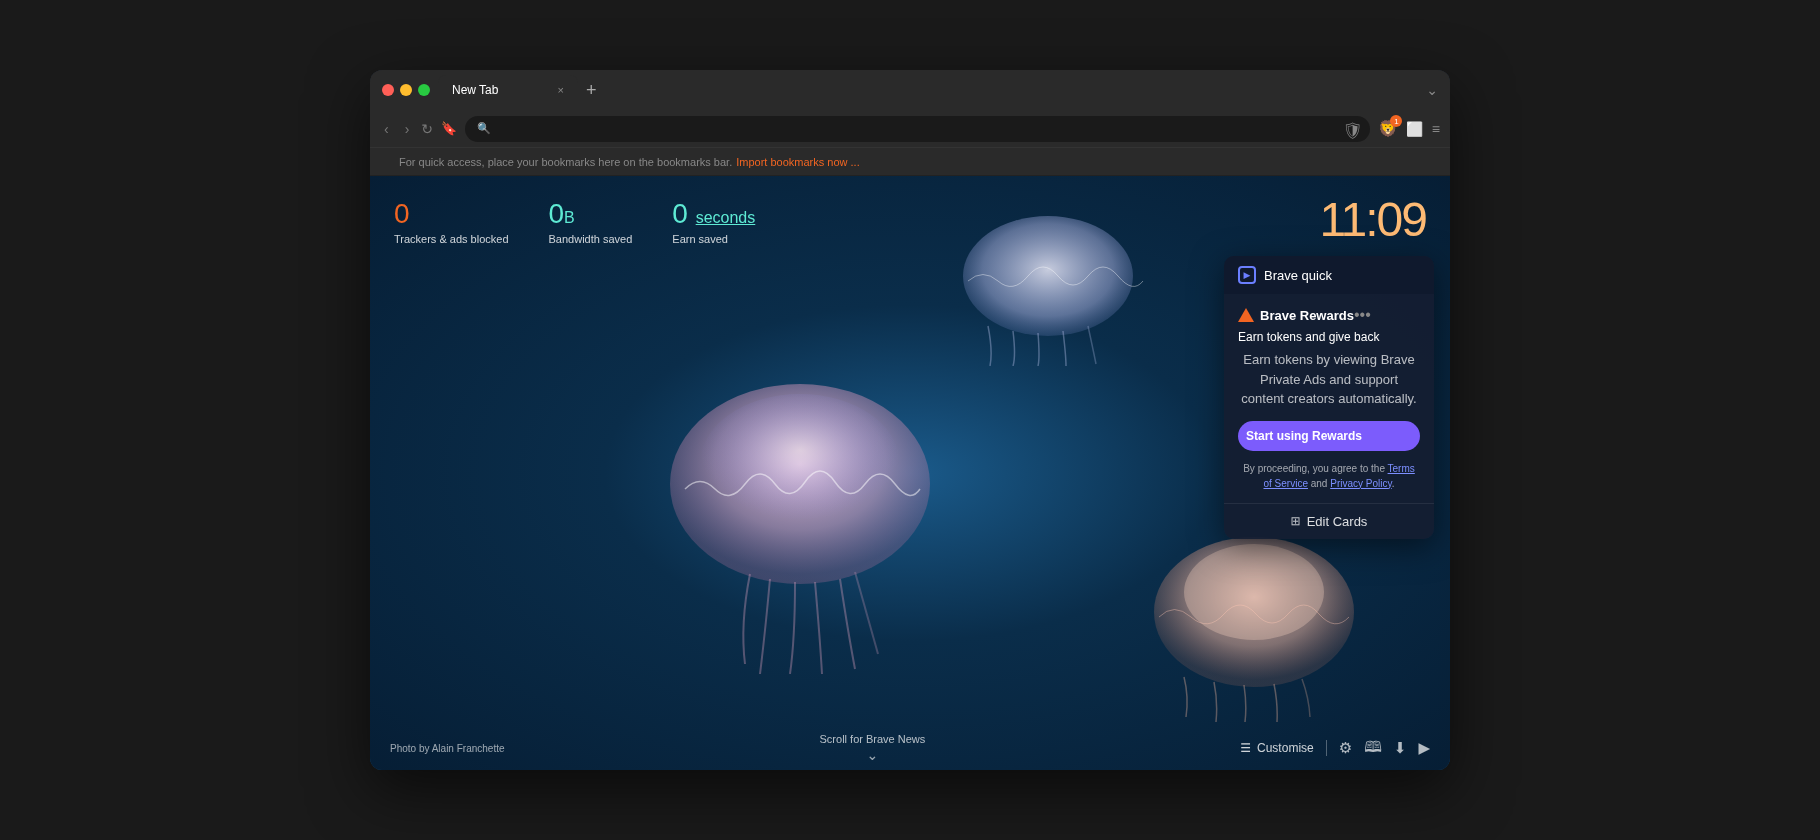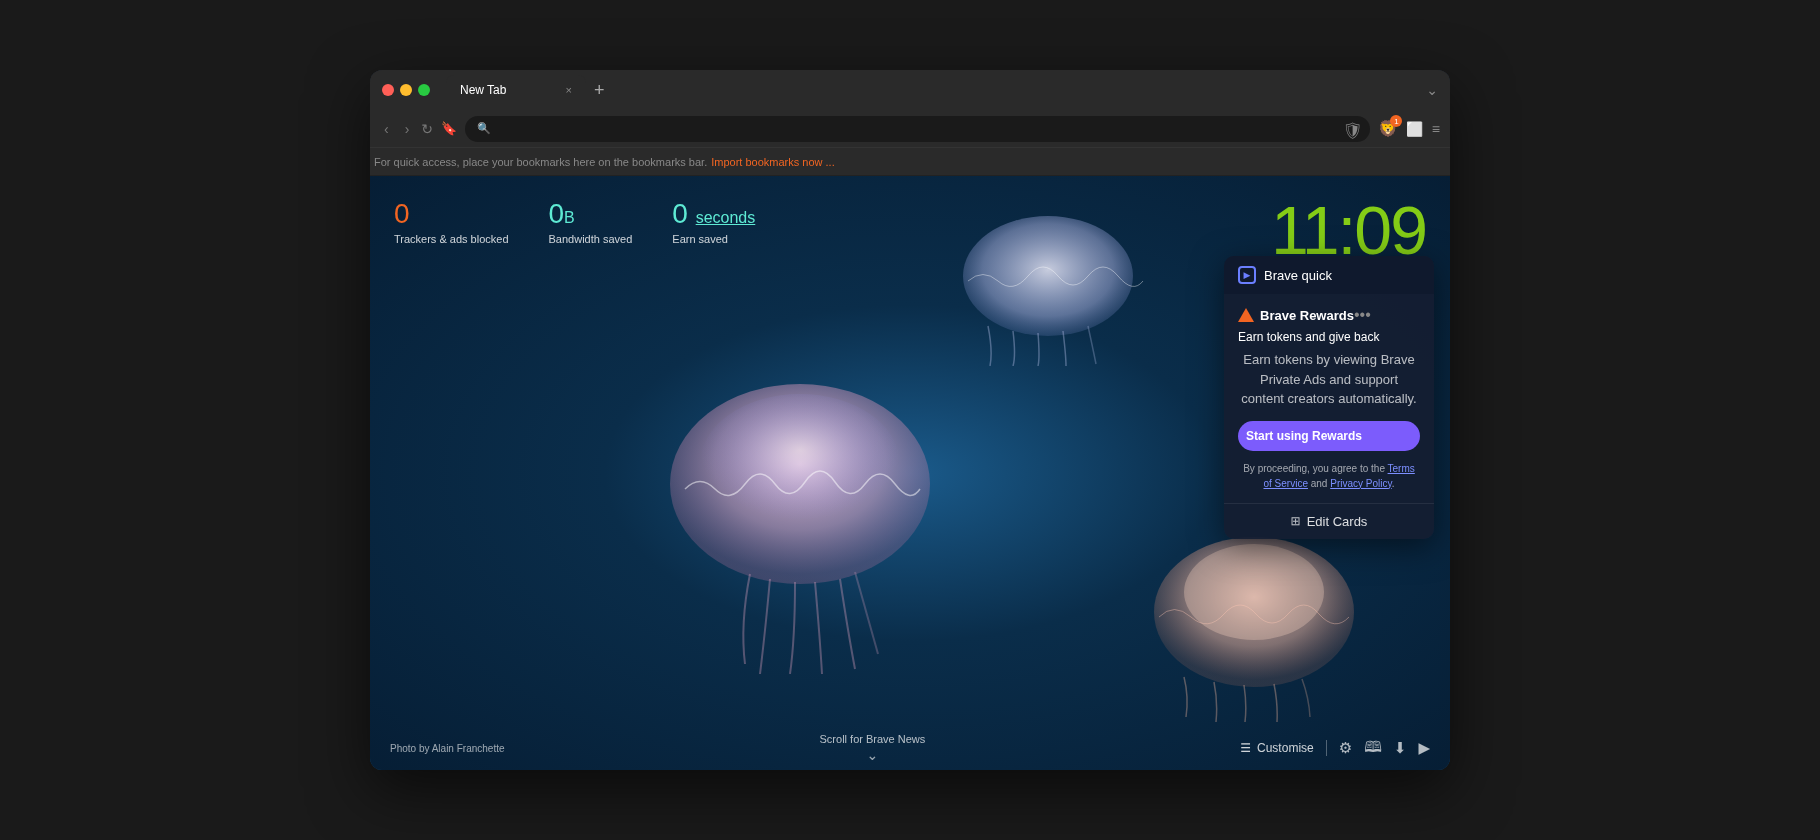--- a/index.html
+++ b/index.html
@@ -23,21 +23,20 @@
       display: flex;
       flex-direction: column;
     }
     
     .title-bar {
       background: #2a2a2a;
       height: 40px;
       display: flex;
       align-items: center;
       padding: 0 12px;
-      gap: 8px;
       flex-shrink: 0;
     }
     .traffic-lights {
       display: flex;
       gap: 6px;
       align-items: center;
     }
     .tl-btn {
       width: 12px;
       height: 12px;
@@ -180,21 +179,21 @@
       color: #888;
       font-size: 14px;
       cursor: pointer;
     }
     
     .bookmarks-bar {
       background: #2a2a2a;
       height: 28px;
       display: flex;
       align-items: center;
-      padding: 0 4px;
+      padding: 0 29px;
       border-bottom: 1px solid #222;
       font-size: 11px;
       color: #888;
       flex-shrink: 0;
     }
     .bookmarks-bar a {
       color: #f26522;
       text-decoration: none;
       margin-left: 4px;
     }
@@ -254,23 +253,23 @@
       font-size: 11px;
       color: rgba(255,255,255,0.8);
       margin-top: 4px;
       line-height: 1.3;
     }
     
     .clock {
       position: absolute;
       top: 20px;
       right: 24px;
-      font-size: 68px;
+      font-size: 48px;
       font-weight: 200;
-      color: #84cc16;
+      color: #fdba74;
       letter-spacing: -2px;
       line-height: 1;
     }
     
     .card-panel {
       position: absolute;
       top: 80px;
       right: 16px;
       width: 210px;
       background: rgba(20, 30, 50, 0.95);

